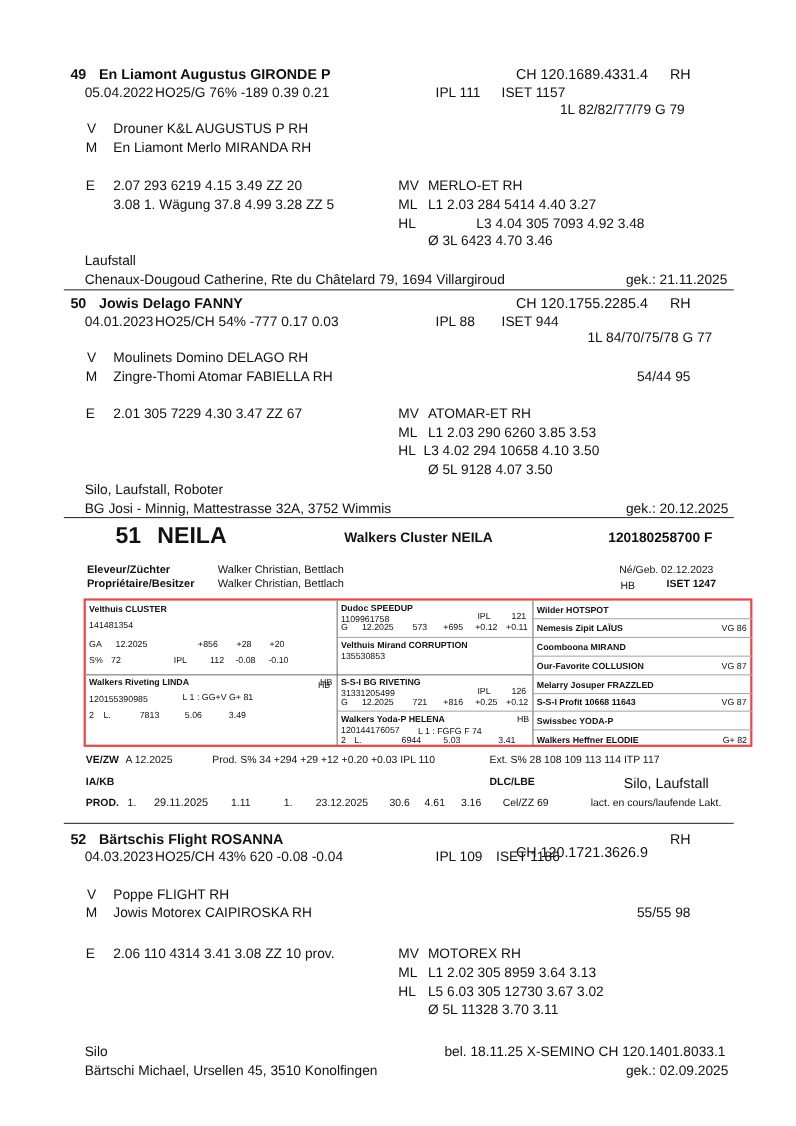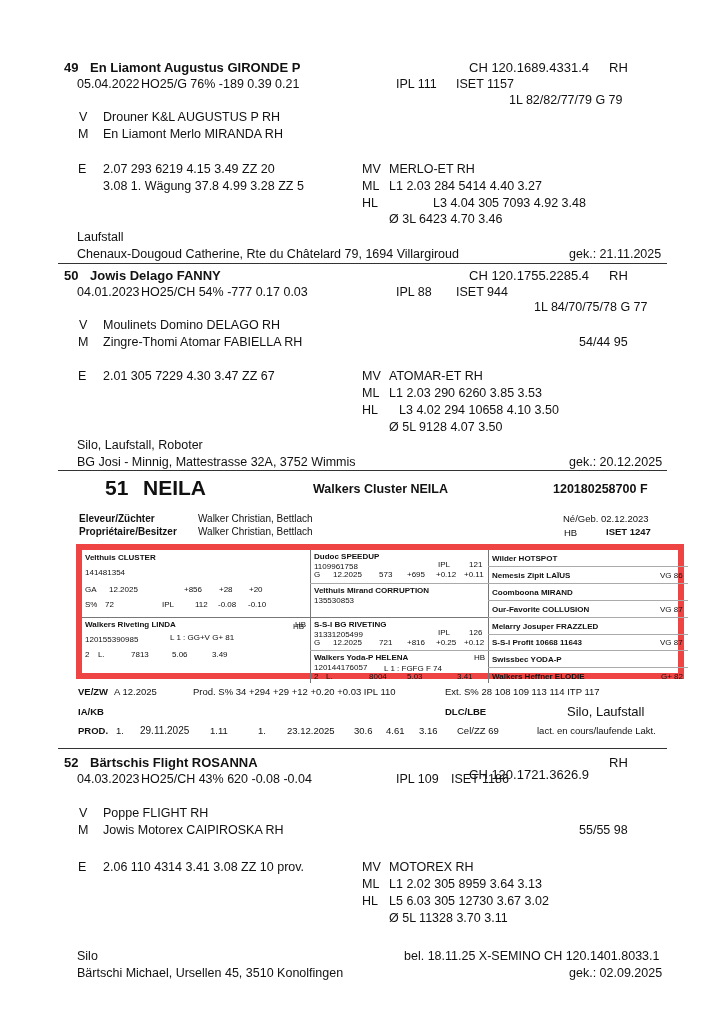--- a/index.html
+++ b/index.html
@@ -12,21 +12,21 @@
   .sep { position:absolute; left:58px; width:609px; height:0; border-top:1.3px solid #333; }
 
   
   .big-num { font-size:21px; font-weight:bold; }
   .mid-bold { font-size:12.5px; font-weight:bold; }
   .small { font-size:10px; }
   .tiny { font-size:8px; }
   .tinyb { font-size:8px; font-weight:bold; }
 
   .pedbox { position:absolute; left:76px; top:544px; width:608px; height:135px;
-            border:6px solid #ef4444; box-sizing:border-box; }
+            border:2px solid #ef4444; box-sizing:border-box; }
   .cell { position:absolute; box-sizing:border-box; }
   .hline { position:absolute; height:0; border-top:1px solid #aaa; }
   .vline-dark { position:absolute; width:0; border-left:1.5px solid #777; }
   .hline-dark { position:absolute; height:0; border-top:1.5px solid #777; }
 </style>
 </head>
 <body>
 
 <div>
   <div class="abs f13 bold" style="left:64px;top:60px;">49</div>
@@ -82,21 +82,21 @@
   <div class="abs f12" style="left:579px;top:335px;">54/44 95</div>
 
   <div class="abs f12" style="left:78px;top:369px;">E</div>
   <div class="abs f12" style="left:103px;top:369px;">2.01  305   7229  4.30  3.47 ZZ 67</div>
 
   <div class="abs f12" style="left:362px;top:369px;">MV</div>
   <div class="abs f12" style="left:389px;top:369px;">ATOMAR-ET RH</div>
   <div class="abs f12" style="left:362px;top:386px;">ML</div>
   <div class="abs f12" style="left:389px;top:386px;">L1   2.03  290   6260  3.85  3.53</div>
   <div class="abs f12" style="left:362px;top:403px;">HL</div>
-  <div class="abs f12" style="left:399px;top:403px;">L3   4.02  294   10658  4.10  3.50</div>
+  <div class="abs f12" style="left:385px;top:403px;">L3   4.02  294   10658  4.10  3.50</div>
   <div class="abs f12" style="left:389px;top:420px;">Ø 5L     9128 4.07  3.50</div>
 
   <div class="abs f12" style="left:77px;top:438px;">Silo, Laufstall, Roboter</div>
   <div class="abs f12" style="left:77px;top:455px;">BG Josi - Minnig, Mattestrasse 32A, 3752 Wimmis</div>
   <div class="abs f12" style="left:569px;top:455px;">gek.: 20.12.2025</div>
 </div>
 <div class="sep" style="top:470px;"></div>
 
 <div>
   <div class="abs big-num" style="left:105px;top:476px;">51</div>
@@ -187,21 +187,21 @@
     </div>
     <div class="abs tiny" style="left:211px;top:72px;">HB</div>
 
     <div class="cell" style="left:232px;top:103px;width:172px;height:30px;">
       <div class="abs tinyb" style="left:0;top:0;">Walkers Yoda-P HELENA</div>
       <div class="abs tiny" style="left:160px;top:0;">HB</div>
       <div class="abs tiny" style="left:0;top:10px;">120144176057</div>
       <div class="abs tiny" style="left:70px;top:11px;">L 1 :  FGFG    F  74</div>
       <div class="abs tiny" style="left:0;top:19px;">2</div>
       <div class="abs tiny" style="left:12px;top:19px;">L.</div>
-      <div class="abs tiny" style="left:55px;top:19px;">8004</div>
+      <div class="abs tiny" style="left:55px;top:19px;">6944</div>
       <div class="abs tiny" style="left:93px;top:19px;">5.03</div>
       <div class="abs tiny" style="left:143px;top:19px;">3.41</div>
     </div>
 
     <div class="abs tinyb" style="left:410px;top:4px;">Wilder HOTSPOT</div>
     <div class="abs tinyb" style="left:410px;top:21px;">Nemesis Zipit LAÏUS</div>
     <div class="abs tiny" style="left:578px;top:21px;">VG 86</div>
     <div class="abs tinyb" style="left:410px;top:38px;">Coomboona MIRAND</div>
     <div class="abs tinyb" style="left:410px;top:55px;">Our-Favorite COLLUSION</div>
     <div class="abs tiny" style="left:578px;top:55px;">VG 87</div>

